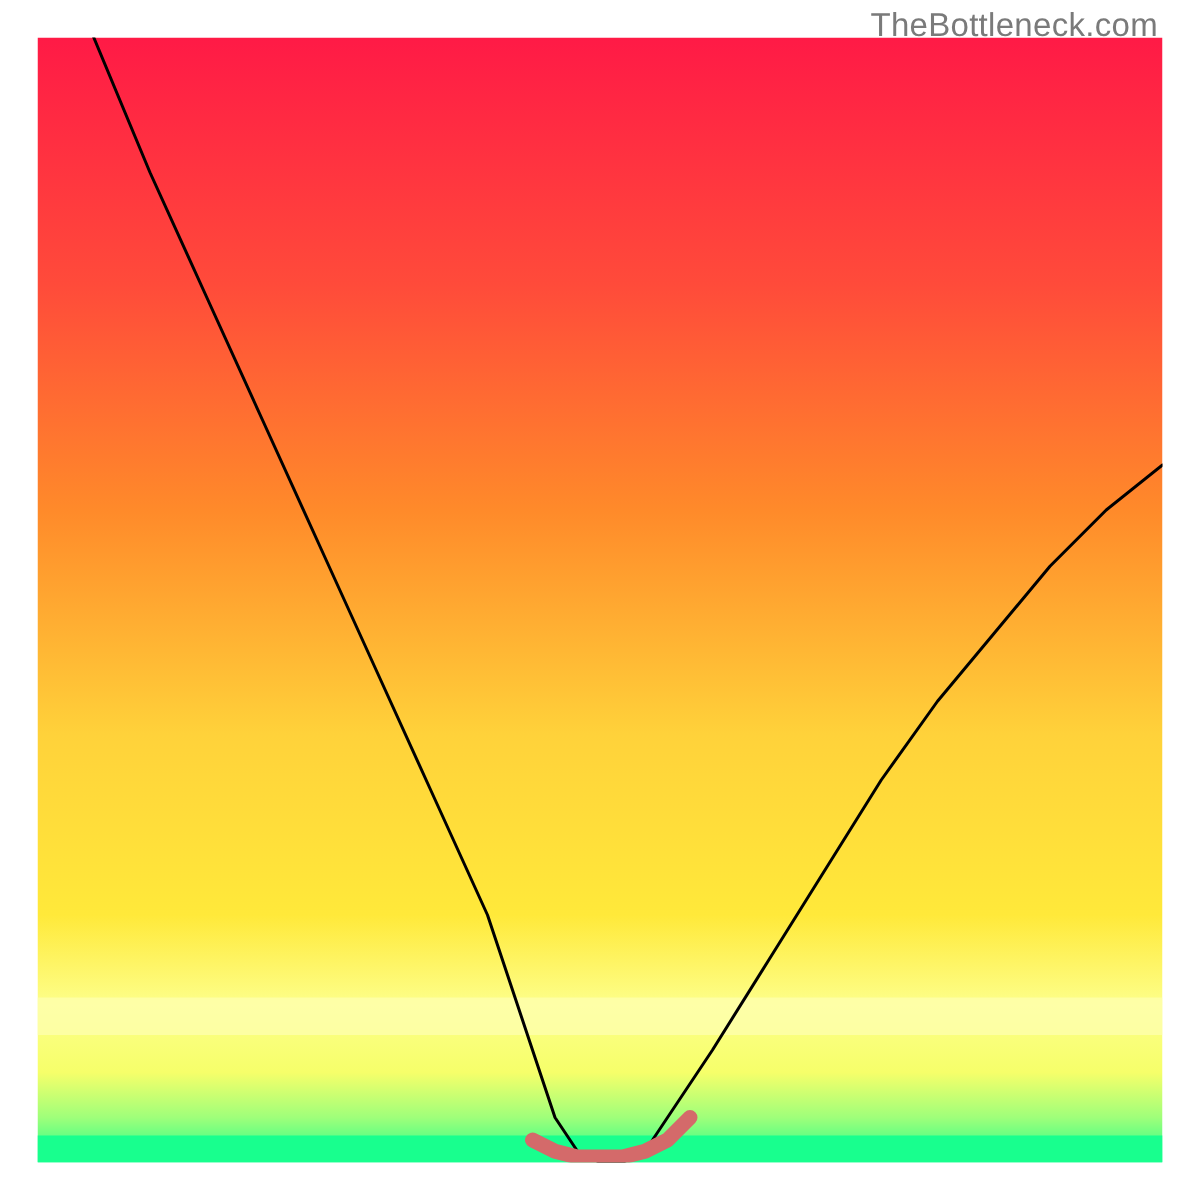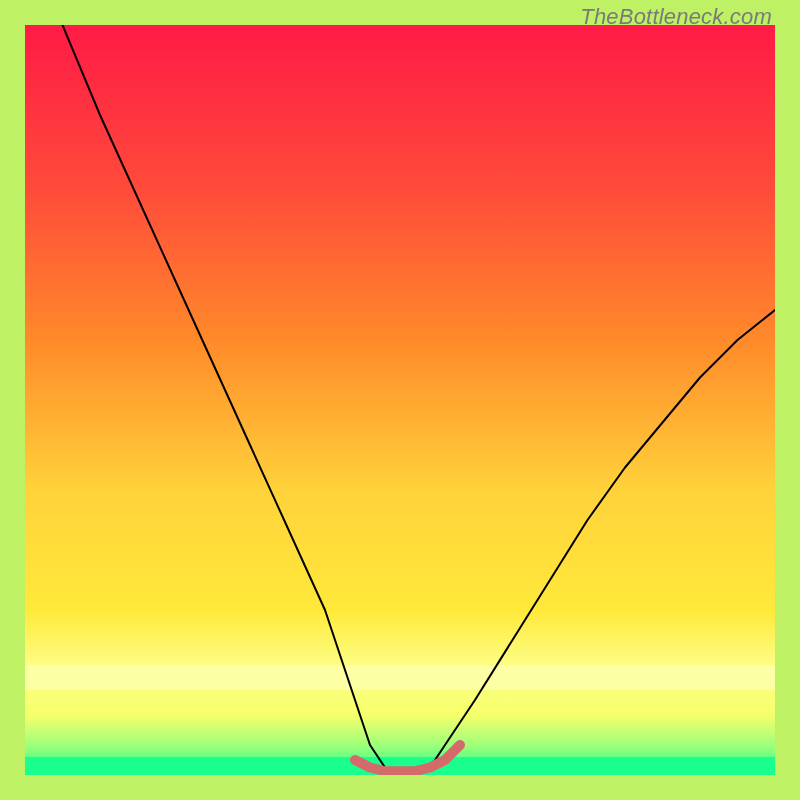--- a/index.html
+++ b/index.html
@@ -7,22 +7,21 @@
     padding: 0;
     width: 800px;
     height: 800px;
     background: #000;
     overflow: hidden;
     font-family: Arial, Helvetica, sans-serif;
   }
   .frame {
     position: absolute;
     inset: 0;
-    background: #bef264;
-    font-style: italic;
+    background: #ffffff;
   }
   .plot-wrap {
     position: absolute;
     left: 25px;
     top: 25px;
     width: 750px;
     height: 750px;
   }
   .watermark {
     position: absolute;

